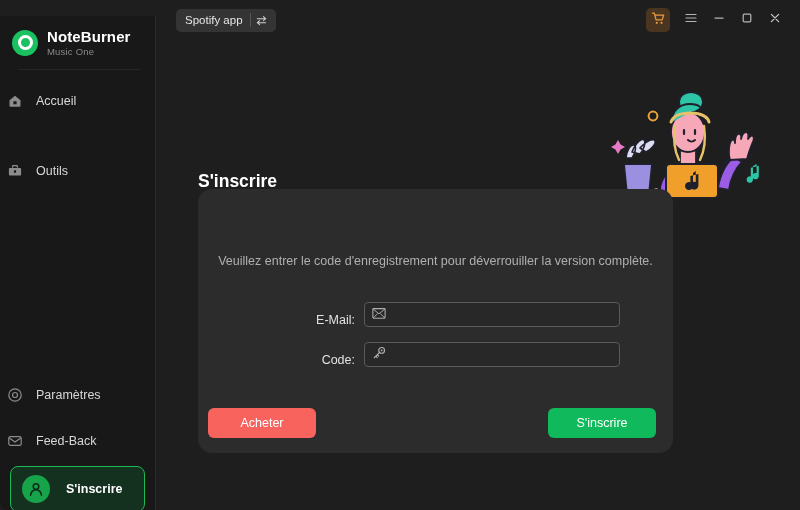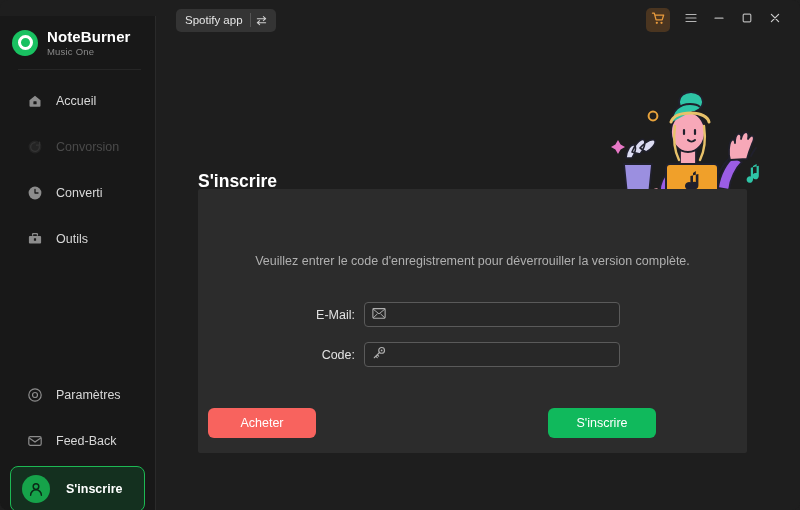--- a/index.html
+++ b/index.html
@@ -54,21 +54,21 @@
   .brand-sub {
     color: #8a8a8a; font-size: 9.5px; margin-top: 3px; letter-spacing: .2px;
   }
   .brand-divider {
     height: 1px; background: #262626; margin: 0 14px 0 18px;
   }
 
   .nav-top { padding-top: 14px; }
   .nav-item {
     display: flex; align-items: center;
-    height: 34px; padding-left: 26px;
+    height: 34px; padding-left: 6px;
     color: #d8d8d8; font-size: 12.5px;
     cursor: pointer;
   }
   .nav-item .nav-ico { width: 18px; height: 18px; flex: 0 0 18px; margin-right: 12px;
      display:flex; align-items:center; justify-content:center; }
   .nav-item.disabled { color: #4a4a4a; }
   .nav-item.disabled svg { opacity: .45; }
   .nav-gap { height: 12px; }
 
   .nav-bottom { margin-top: auto; padding-bottom: 14px; }
@@ -142,32 +142,32 @@
   }
 
   .illus {
     position: absolute; right: 28px; top: 48px;
     width: 176px; height: 110px;
   }
 
   .panel {
     position: absolute;
     left: 42px; top: 149px;
-    width: 549px; height: 264px;
+    width: 475px; height: 264px;
     background: #2c2c2c;
-    border-radius: 2px;
+    border-radius: 14px;
   }
   .panel-note {
     position: absolute; left: 0; right: 0; top: 65px;
     text-align: center;
     color: #b0b0b0; font-size: 12.5px;
   }
   .form-row {
     position: absolute; left: 0; right: 0;
-    display: flex; align-items: center;
+    display: flex; align-items: flex-end;
   }
   .form-row.r1 { top: 113px; }
   .form-row.r2 { top: 153px; }
   .field-label {
     width: 166px; text-align: right;
     color: #e2e2e2; font-size: 12.5px; padding-right: 9px;
   }
   .field-box {
     width: 256px; height: 25px;
     background: #282828;
@@ -237,42 +237,23 @@
           <svg width="16" height="16" viewBox="0 0 16 16">
             <path d="M2.5 7.2 8 2.8l5.5 4.4v5.6a.9.9 0 0 1-.9.9H3.4a.9.9 0 0 1-.9-.9z" fill="#8c8c8c"></path>
             <rect x="6.4" y="8.3" width="3.2" height="3" rx=".4" fill="#1a1a1a"></rect>
           </svg>
         </span>
         <span>Accueil</span>
       </div>
 
       <div class="nav-gap"></div>
 
-      <div class="nav-item disabled">
-        <span class="nav-ico">
-          <svg width="16" height="16" viewBox="0 0 16 16">
-            <circle cx="8" cy="8" r="6.4" fill="#333333"></circle>
-            <path d="M8 3.6a4.4 4.4 0 1 0 4.2 3" stroke="#565656" stroke-width="1.3" fill="none" stroke-linecap="round"></path>
-            <path d="M12.6 3.1v3.1h-3.1" stroke="#565656" stroke-width="1.3" fill="none" stroke-linecap="round" stroke-linejoin="round"></path>
-          </svg>
-        </span>
-        <span>Convorsion</span>
-      </div>
 
       <div class="nav-gap"></div>
 
-      <div class="nav-item">
-        <span class="nav-ico">
-          <svg width="16" height="16" viewBox="0 0 16 16">
-            <circle cx="8" cy="8" r="6.4" fill="#8c8c8c"></circle>
-            <path d="M8 4.4V8h3" stroke="#1a1a1a" stroke-width="1.3" fill="none" stroke-linecap="round" stroke-linejoin="round"></path>
-          </svg>
-        </span>
-        <span>Converti</span>
-      </div>
 
       <div class="nav-gap"></div>
 
       <div class="nav-item">
         <span class="nav-ico">
           <svg width="16" height="16" viewBox="0 0 16 16">
             <path d="M5.6 4.2V3.3c0-.4.3-.7.7-.7h3.4c.4 0 .7.3.7.7v.9" stroke="#8c8c8c" stroke-width="1.3" fill="none" stroke-linecap="round"></path>
             <rect x="1.9" y="5" width="12.2" height="7.5" rx="1" fill="#8c8c8c"></rect>
             <rect x="6.9" y="7.3" width="2.2" height="2.4" rx=".3" fill="#1a1a1a"></rect>
           </svg>

